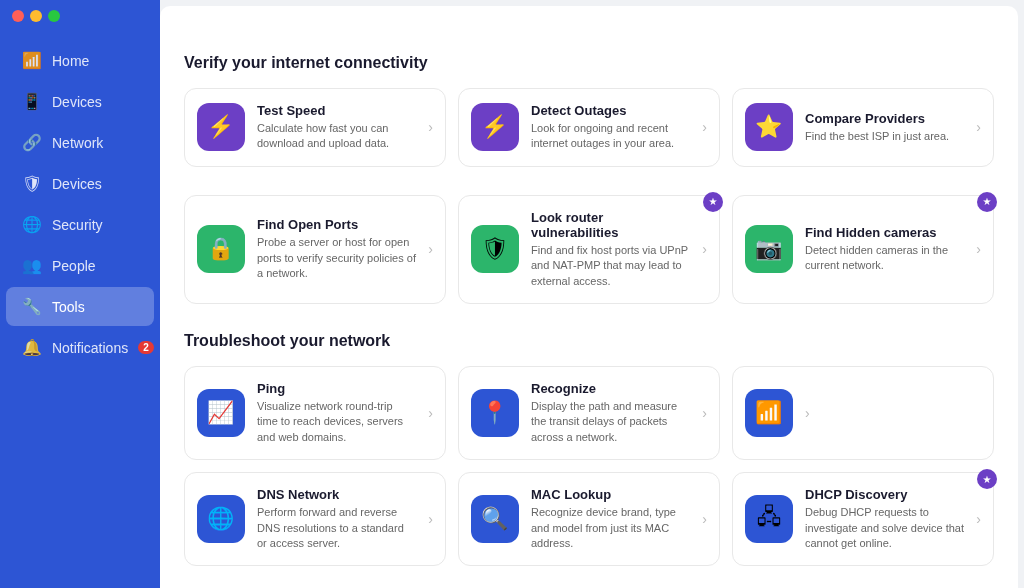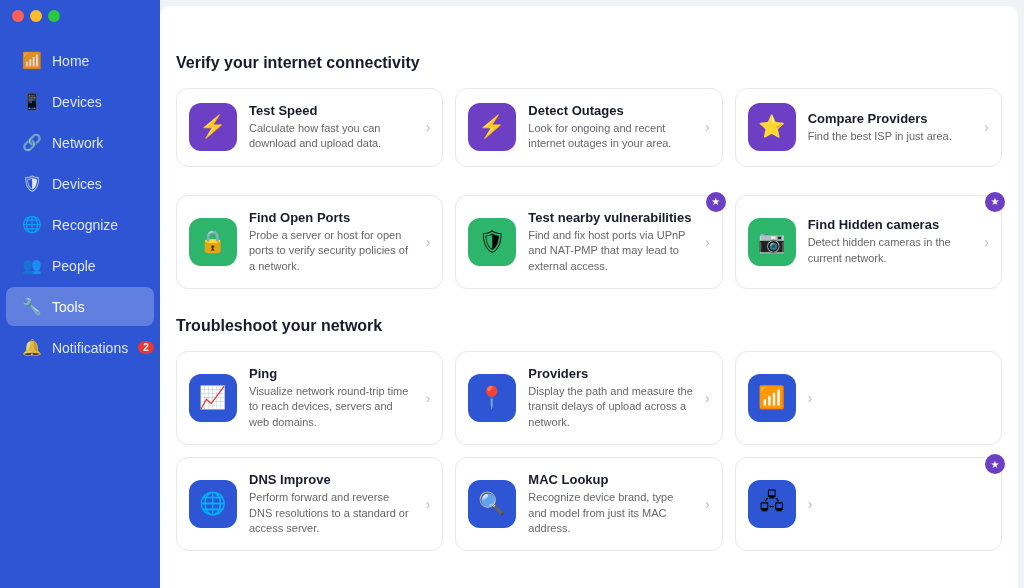--- a/index.html
+++ b/index.html
@@ -50,21 +50,21 @@
       border-radius: 10px;
       padding: 1px 5px;
       margin-left: auto;
     }
 
     
     .main {
       flex: 1;
       background: #ffffff;
       overflow-y: auto;
-      padding: 24px 16px;
+      padding: 24px 24px;
       border-radius: 10px 10px 0 0;
       margin: 6px 6px 0 0;
     }
     .page-title {
       font-size: 22px;
       font-weight: 700;
       color: #1a1a2e;
       margin-bottom: 24px;
     }
     .section-title {
@@ -162,21 +162,21 @@
     <div class="sidebar-item">
       <span class="sidebar-icon">🔗</span>
       <span>Network</span>
     </div>
     <div class="sidebar-item">
       <span class="sidebar-icon">🛡</span>
       <span>Devices</span>
     </div>
     <div class="sidebar-item">
       <span class="sidebar-icon">🌐</span>
-      <span>Recognize</span>
+      <span>Security</span>
     </div>
     <div class="sidebar-item">
       <span class="sidebar-icon">👥</span>
       <span>People</span>
     </div>
     <div class="sidebar-item active">
       <span class="sidebar-icon">🔧</span>
       <span>Tools</span>
     </div>
     <div class="sidebar-item">
@@ -225,21 +225,21 @@
           <div class="tool-info">
             <div class="tool-name">Find Open Ports</div>
             <div class="tool-desc">Probe a server or host for open ports to verify security policies of a network.</div>
           </div>
           <span class="chevron">›</span>
         </div>
         <div class="tool-card">
           <div class="star-badge">★</div>
           <div class="tool-icon-wrap icon-green">🛡</div>
           <div class="tool-info">
-            <div class="tool-name">Test nearby vulnerabilities</div>
+            <div class="tool-name">Look router vulnerabilities</div>
             <div class="tool-desc">Find and fix host ports via UPnP and NAT-PMP that may lead to external access.</div>
           </div>
           <span class="chevron">›</span>
         </div>
         <div class="tool-card">
           <div class="star-badge">★</div>
           <div class="tool-icon-wrap icon-green">📷</div>
           <div class="tool-info">
             <div class="tool-name">Find Hidden cameras</div>
             <div class="tool-desc">Detect hidden cameras in the current network.</div>
@@ -255,45 +255,49 @@
           <div class="tool-icon-wrap icon-blue">📈</div>
           <div class="tool-info">
             <div class="tool-name">Ping</div>
             <div class="tool-desc">Visualize network round-trip time to reach devices, servers and web domains.</div>
           </div>
           <span class="chevron">›</span>
         </div>
         <div class="tool-card">
           <div class="tool-icon-wrap icon-blue">📍</div>
           <div class="tool-info">
-            <div class="tool-name">Providers</div>
-            <div class="tool-desc">Display the path and measure the transit delays of upload across a network.</div>
+            <div class="tool-name">Recognize</div>
+            <div class="tool-desc">Display the path and measure the transit delays of packets across a network.</div>
           </div>
           <span class="chevron">›</span>
         </div>
         <div class="tool-card">
           <div class="tool-icon-wrap icon-blue">📶</div>
           <span class="chevron">›</span>
         </div>
         <div class="tool-card">
           <div class="tool-icon-wrap icon-blue">🌐</div>
           <div class="tool-info">
-            <div class="tool-name">DNS Improve</div>
+            <div class="tool-name">DNS Network</div>
             <div class="tool-desc">Perform forward and reverse DNS resolutions to a standard or access server.</div>
           </div>
           <span class="chevron">›</span>
         </div>
         <div class="tool-card">
           <div class="tool-icon-wrap icon-blue">🔍</div>
           <div class="tool-info">
             <div class="tool-name">MAC Lookup</div>
             <div class="tool-desc">Recognize device brand, type and model from just its MAC address.</div>
           </div>
           <span class="chevron">›</span>
         </div>
         <div class="tool-card">
           <div class="star-badge">★</div>
           <div class="tool-icon-wrap icon-blue">🖧</div>
+          <div class="tool-info">
+            <div class="tool-name">DHCP Discovery</div>
+            <div class="tool-desc">Debug DHCP requests to investigate and solve device that cannot get online.</div>
+          </div>
           <span class="chevron">›</span>
         </div>
       </div>
     </div>
   </main>
 
 </body></html>

